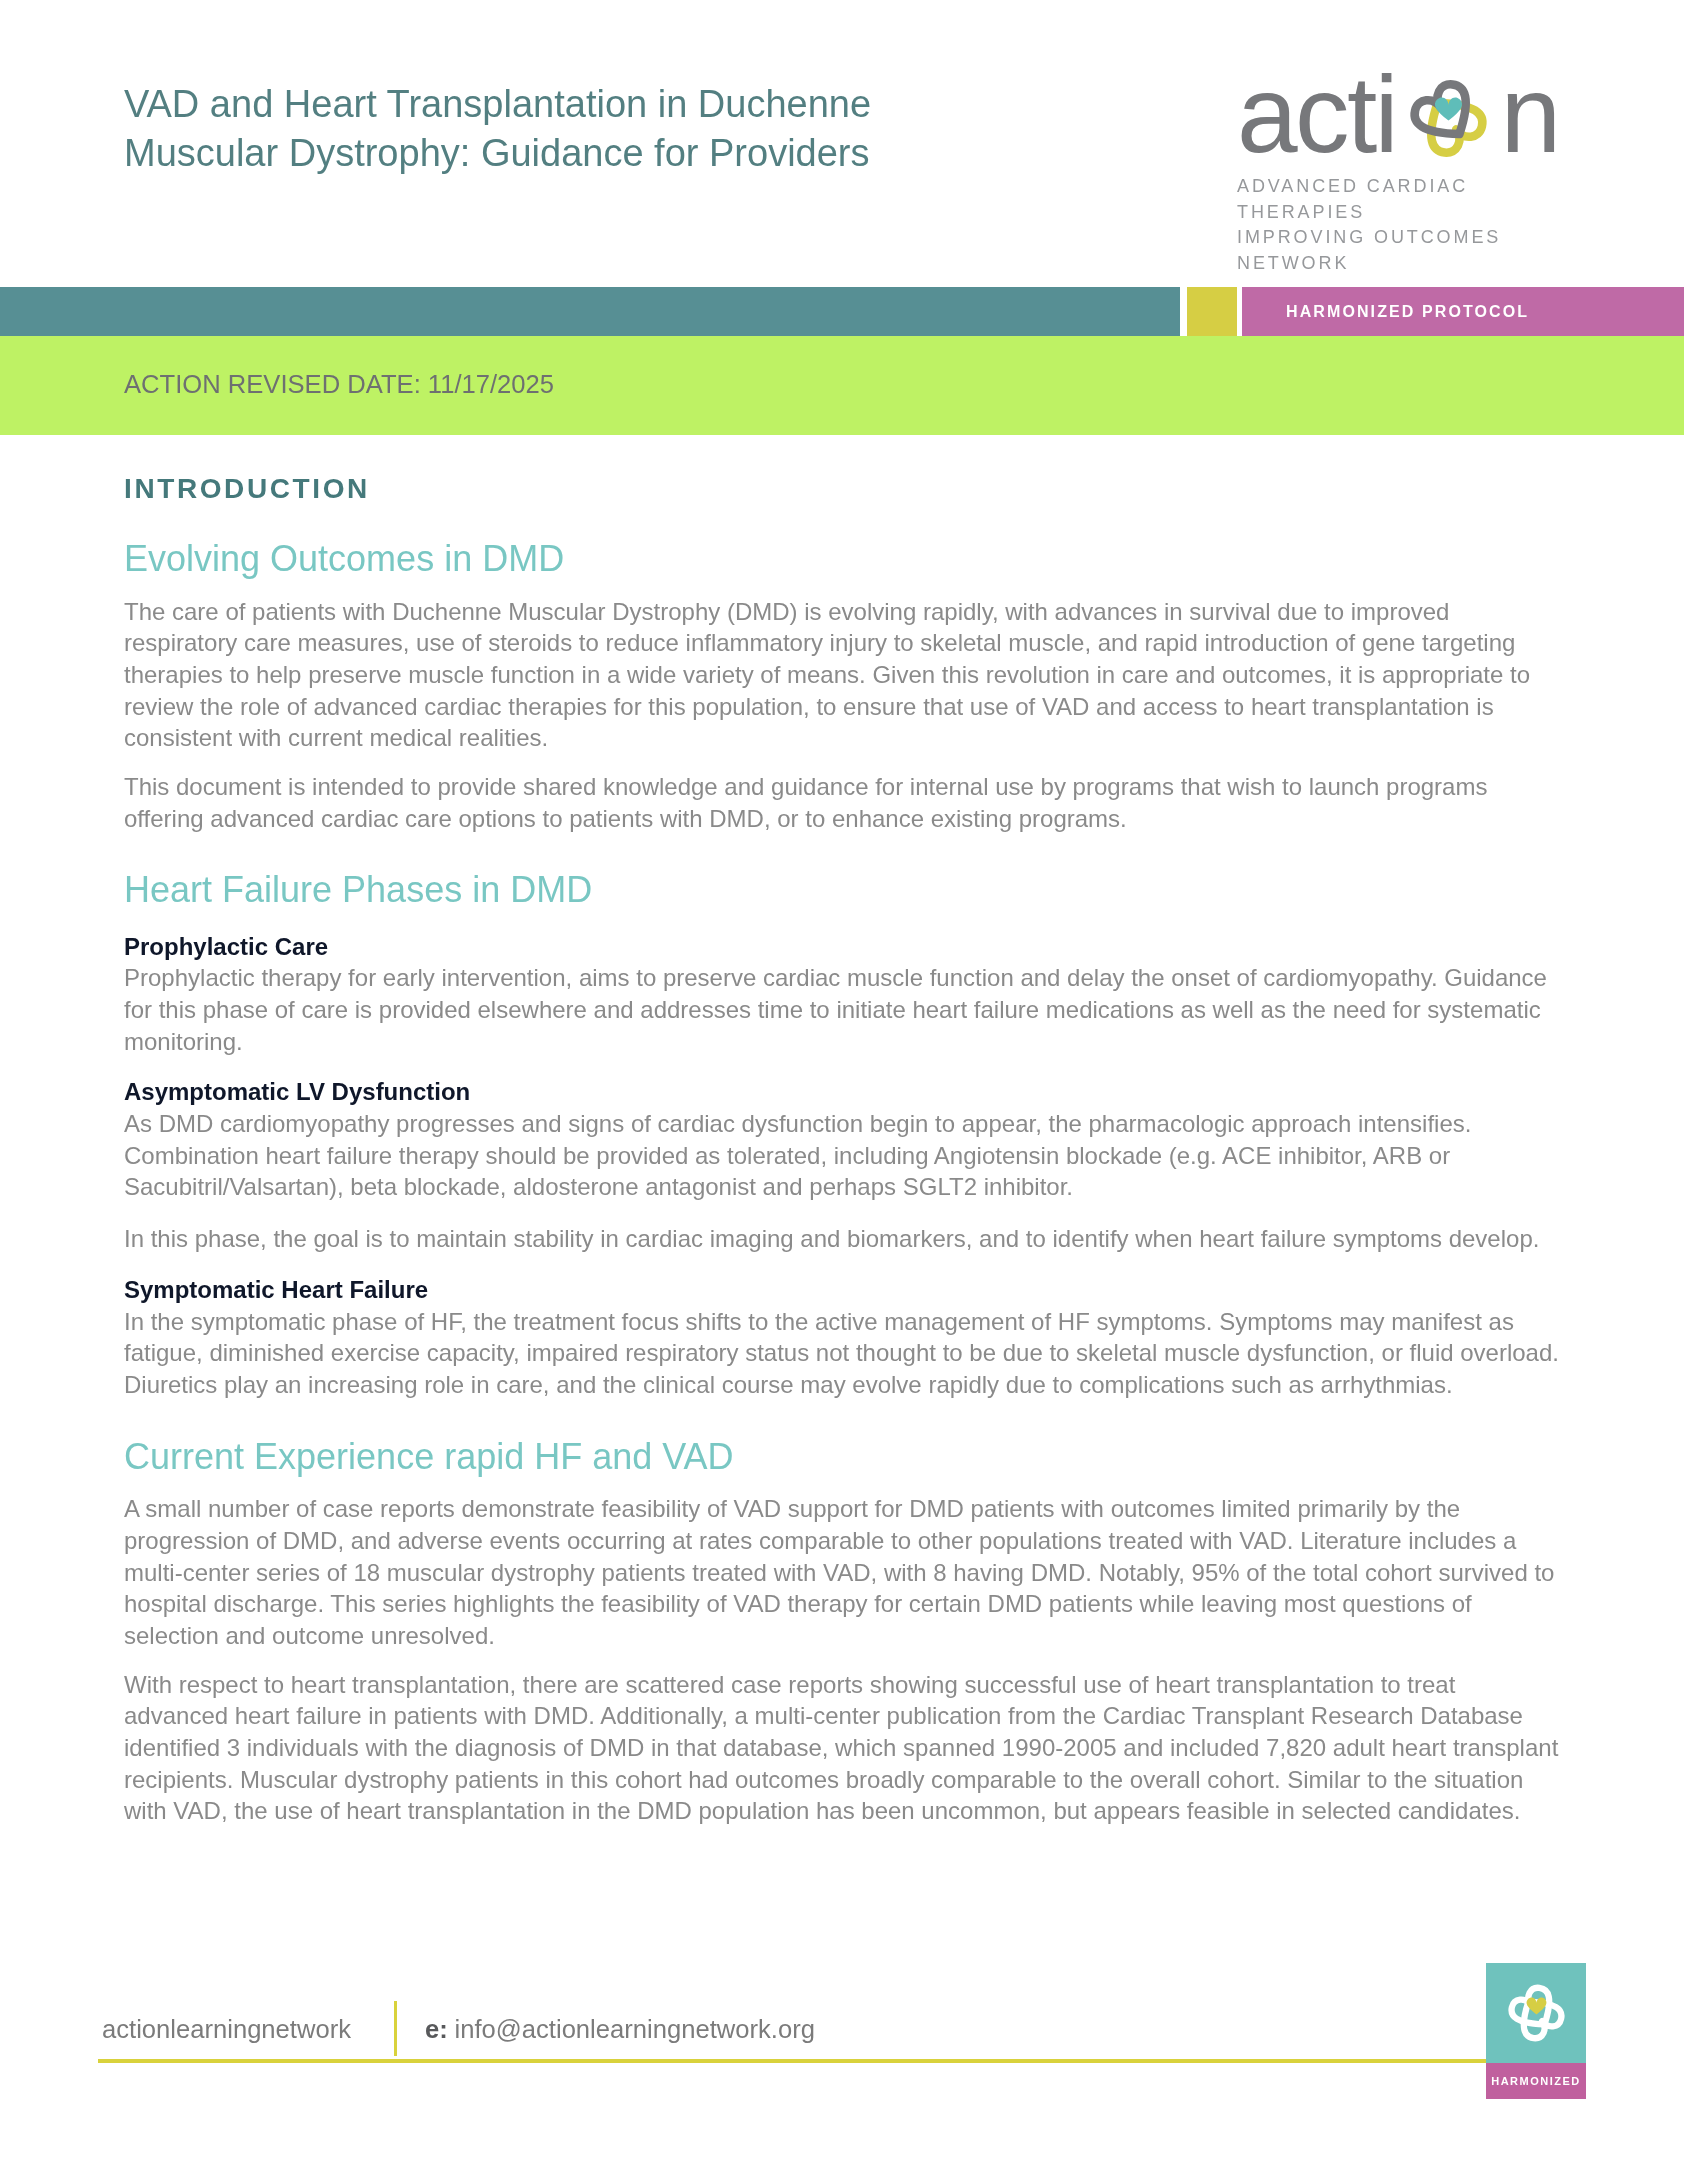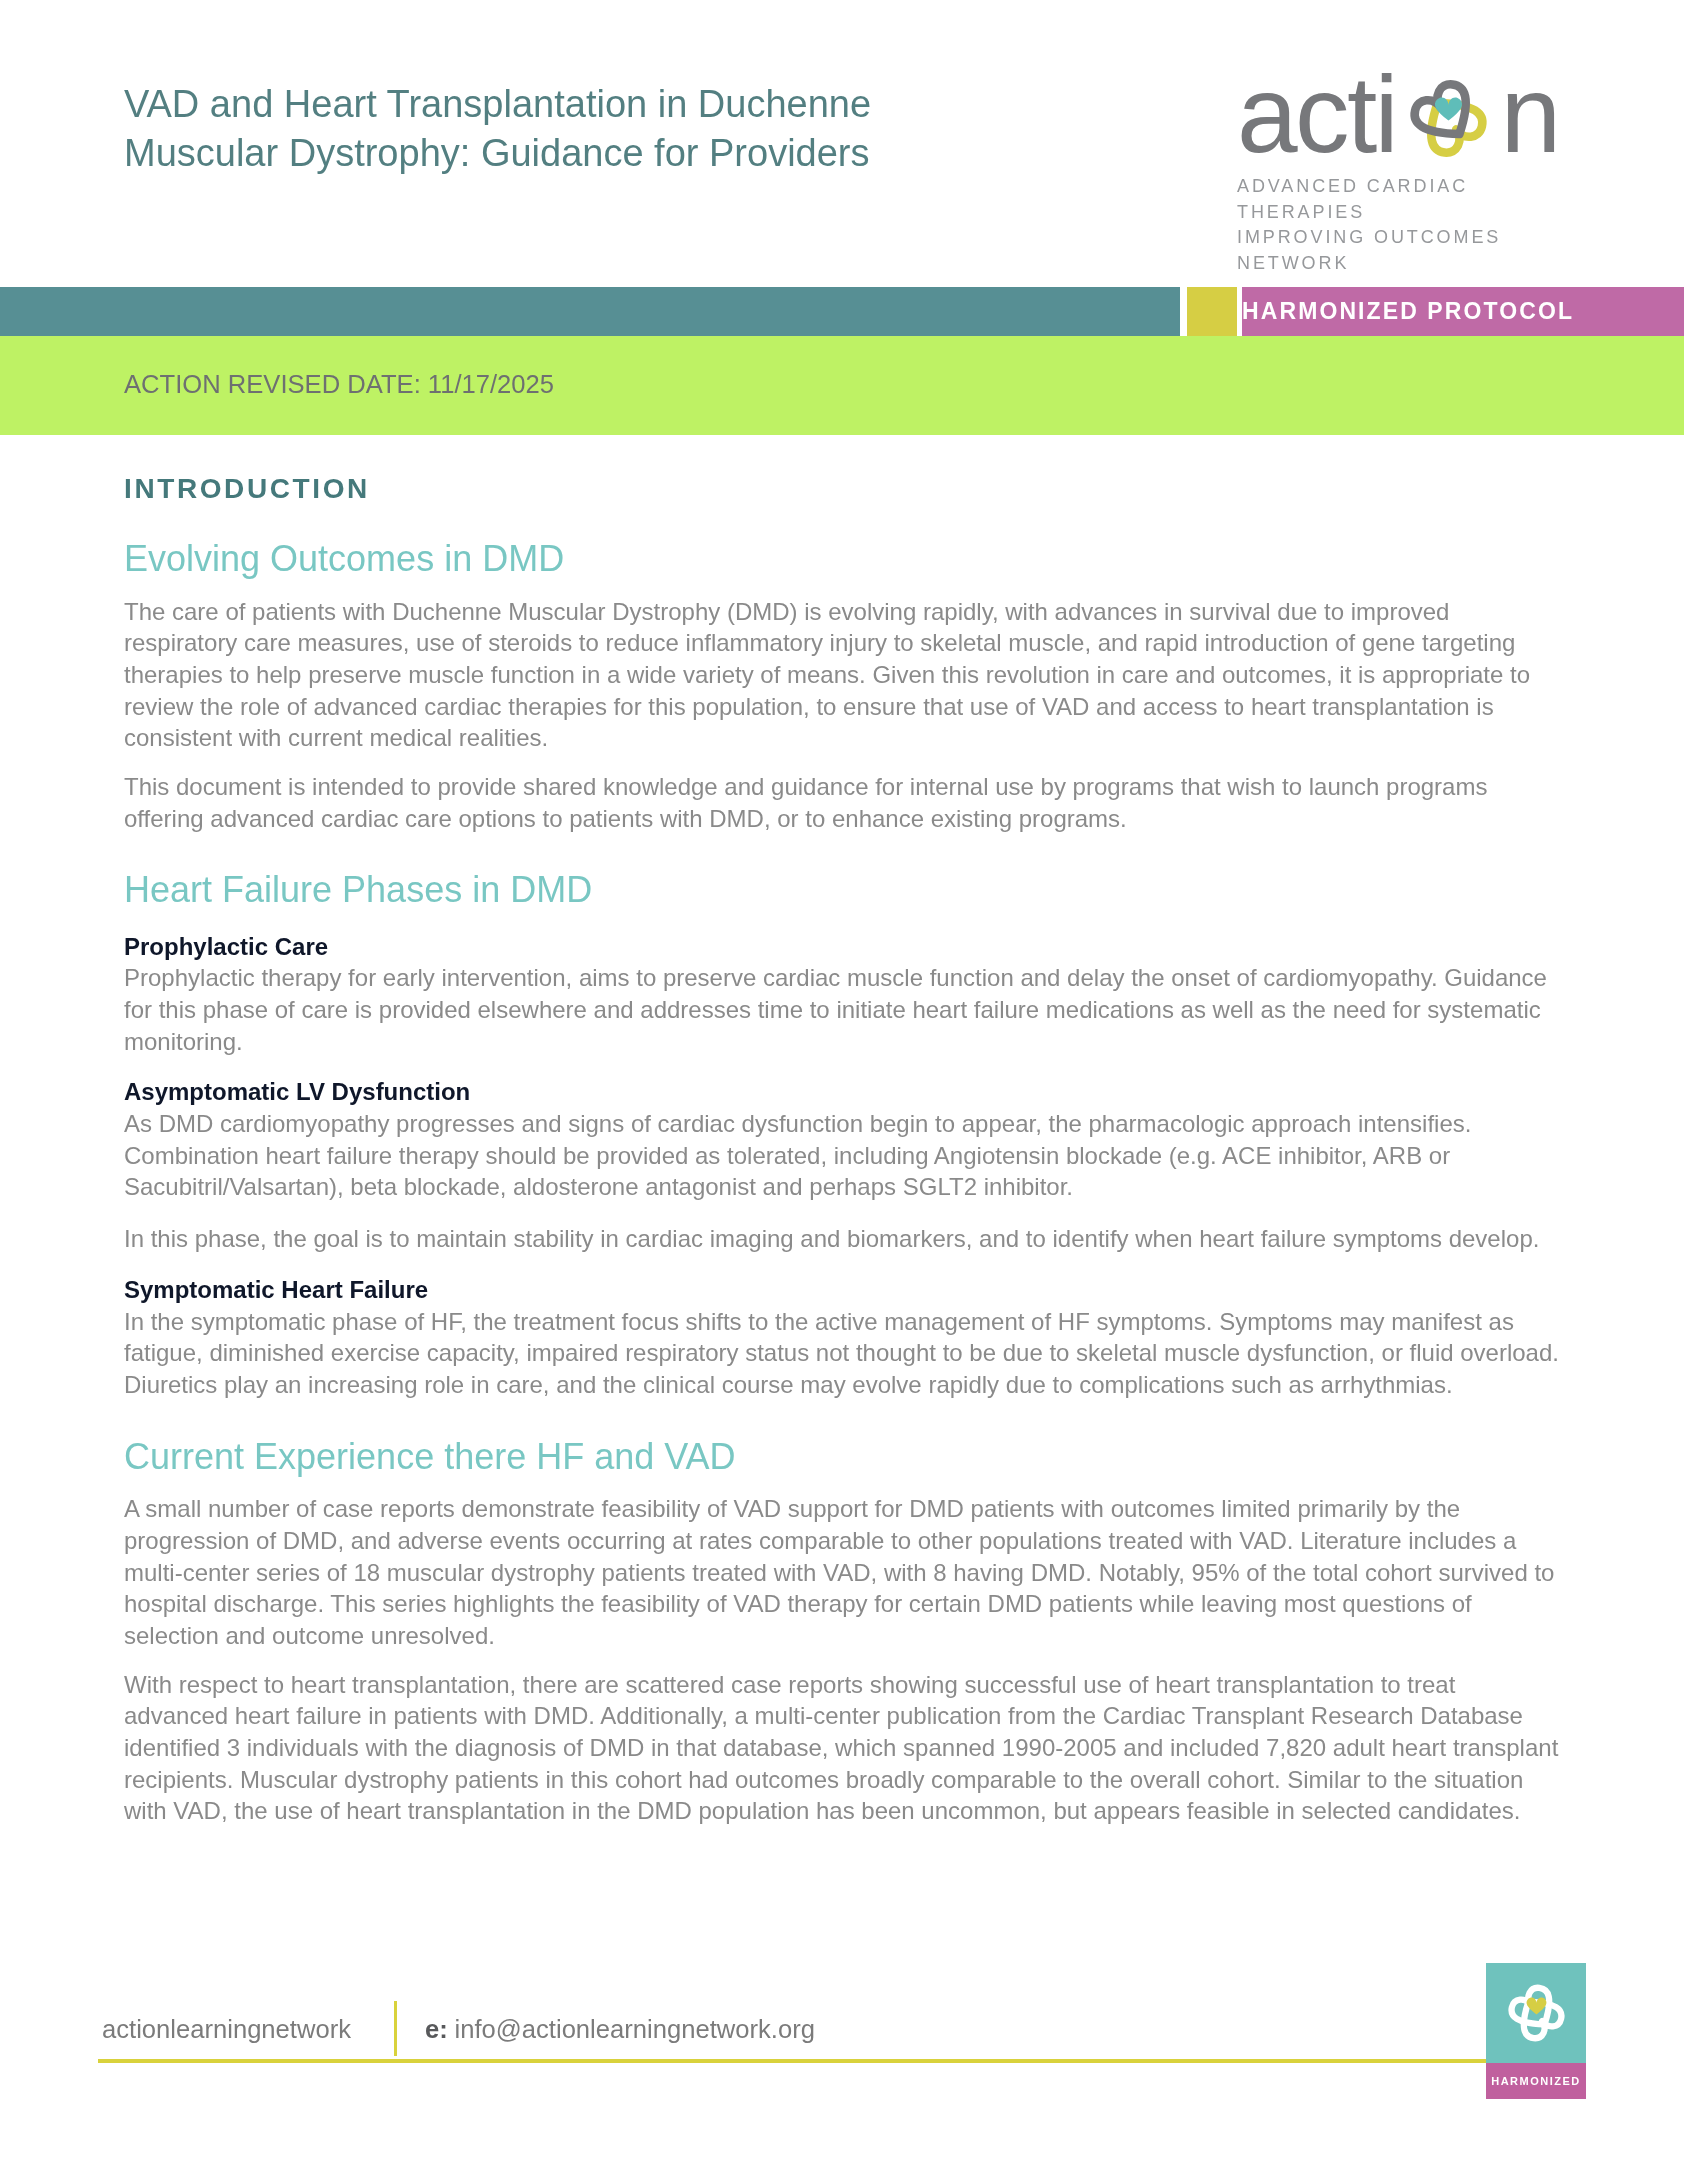--- a/index.html
+++ b/index.html
@@ -16,22 +16,22 @@
   .logo-word{display:flex;align-items:flex-end;color:#77787B;font-size:109px;line-height:1;letter-spacing:-2.6px;}
   .logo-word .seg{display:block;transform:translateY(5.1px);}
   .logo-o{width:101px;height:95px;margin:0 1.7px -1.7px 1.7px;}
   .logo-tagline{margin-top:10.2px;color:#96989B;font-size:18px;line-height:25.6px;letter-spacing:2.9px;}
   
   .bar{position:absolute;top:287px;height:49px;}
   .bar-teal{left:0;width:1180px;background:#578F94;}
   .bar-yellow{left:1187px;width:50px;background:#D6CE44;}
   .bar-pink{left:1242px;width:443px;background:#BF6AA6;}
   .bar-pink .protocol{
-    display:block;line-height:49px;color:#ffffff;
-    font-size:23px;font-weight:bold;letter-spacing:2.1px;
+    display:block;padding-left:44px;line-height:49px;color:#ffffff;
+    font-size:16px;font-weight:bold;letter-spacing:2.1px;
   }
   .revision-band{
     position:absolute;left:0;top:336px;width:1685px;height:99px;background:#bef264;
   }
   .revision-band .rev-text{
     position:absolute;left:124px;top:34px;font-size:25.6px;color:#6E7071;
   }
   
   .doc{position:absolute;left:124px;top:460px;width:1441px;color:#8A8A8A;}
   .doc .intro{
@@ -111,21 +111,21 @@
     <p>As DMD cardiomyopathy progresses and signs of cardiac dysfunction begin to appear, the pharmacologic approach intensifies. Combination heart failure therapy should be provided as tolerated, including Angiotensin blockade (e.g. ACE inhibitor, ARB or Sacubitril/Valsartan), beta blockade, aldosterone antagonist and perhaps SGLT2 inhibitor.</p>
   </div>
 
   <p class="extra">In this phase, the goal is to maintain stability in cardiac imaging and biomarkers, and to identify when heart failure symptoms develop.</p>
 
   <div class="sub">
     <h3>Symptomatic Heart Failure</h3>
     <p>In the symptomatic phase of HF, the treatment focus shifts to the active management of HF symptoms.  Symptoms may manifest as fatigue, diminished exercise capacity, impaired respiratory status not thought to be due to skeletal muscle dysfunction, or fluid overload.  Diuretics play an increasing role in care, and the clinical course may evolve rapidly due to complications such as arrhythmias.</p>
   </div>
 
-  <h2>Current Experience there HF and VAD</h2>
+  <h2>Current Experience rapid HF and VAD</h2>
   <p>A small number of case reports demonstrate feasibility of VAD support for DMD patients with outcomes limited primarily by the progression of DMD, and adverse events occurring at rates comparable to other populations treated with VAD.  Literature includes a multi-center series of 18 muscular dystrophy patients treated with VAD, with 8 having DMD.  Notably, 95% of the total cohort survived to hospital discharge.  This series highlights the feasibility of VAD therapy for certain DMD patients while leaving most questions of selection and outcome unresolved.</p>
   <p>With respect to heart transplantation, there are scattered case reports showing successful use of heart transplantation to treat advanced heart failure in patients with DMD. Additionally, a multi-center publication from the Cardiac Transplant Research Database identified 3 individuals with the diagnosis of DMD in that database, which spanned 1990-2005 and included 7,820 adult heart transplant recipients.  Muscular dystrophy patients in this cohort had outcomes broadly comparable to the overall cohort.  Similar to the situation with VAD, the use of heart transplantation in the DMD population has been uncommon, but appears feasible in selected candidates.</p>
 
 </div>
 
 <span class="footer-name">actionlearningnetwork</span>
 <div class="footer-divider"></div>
 <span class="footer-email"><span class="e-label">e:</span><span>info@actionlearningnetwork.org</span></span>
 <div class="footer-rule"></div>
 

